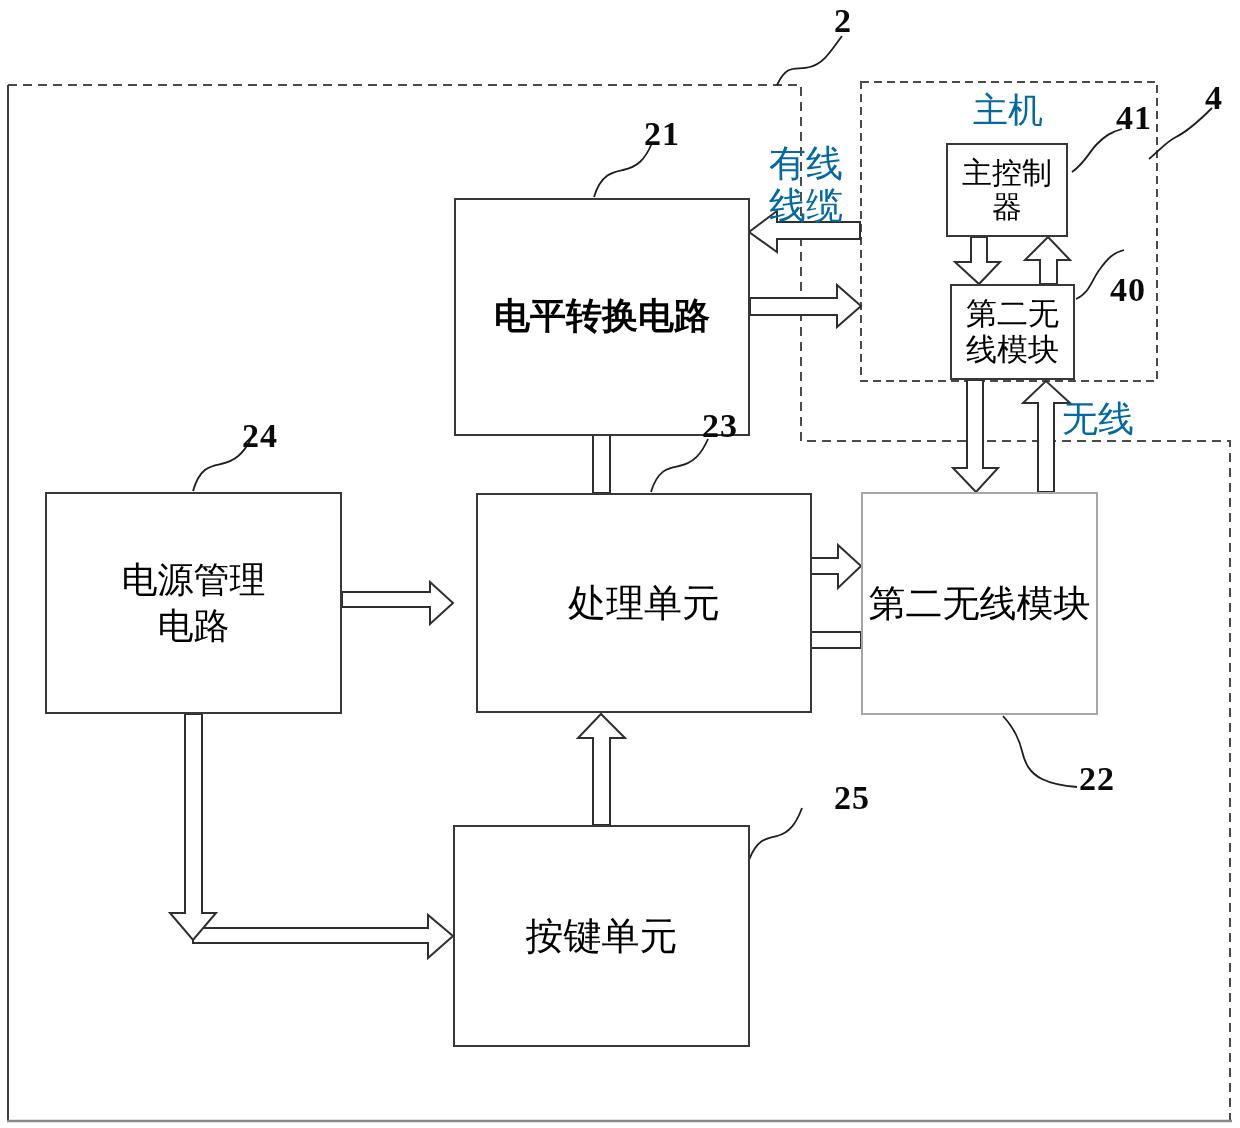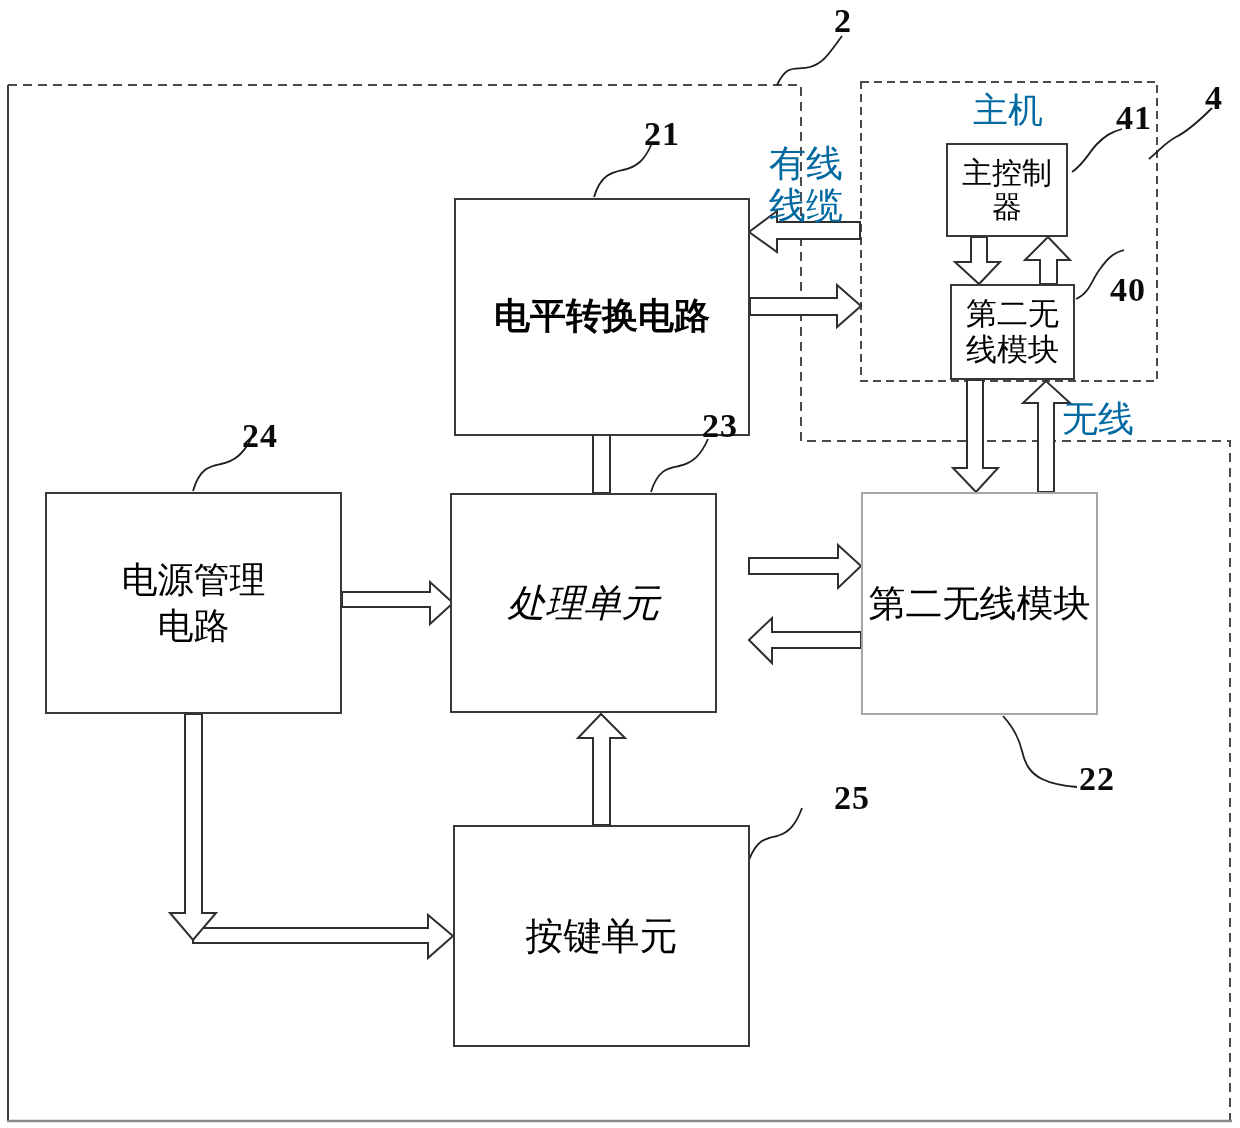--- a/index.html
+++ b/index.html
@@ -81,21 +81,21 @@
       <path d="M193,491 C200,467 211,466 221,464 C235,461 243,454 251,439"></path>
       <path d="M749,860 C757,839 767,838 777,836 C789,833 796,824 802,808"></path>
       <path d="M1003,716 C1013,727 1019,738 1022,751 C1025,764 1030,773 1042,779 C1052,784 1064,786 1077,787"></path>
     </g>
   </svg>
 
   <div class="block" style="left:454px;top:198px;width:296px;height:238px;font-weight:bold;">
     <span class="bt" style="font-size:36px;">电平转换电路</span>
   </div>
 
-  <div class="block" style="left:450px;top:493px;width:267px;height:220px;font-style:italic;">
+  <div class="block" style="left:476px;top:493px;width:336px;height:220px;">
     <span class="bt">处理单元</span>
   </div>
 
   <div class="block" style="left:45px;top:492px;width:297px;height:222px;">
     <span class="bt" style="font-size:36px;line-height:1.28;">电源管理
 电路</span>
   </div>
 
   <div class="block" style="left:861px;top:492px;width:237px;height:223px;border-color:#a6a6a6;">
     <span class="bt" style="font-size:37px;">第二无线模块</span>

